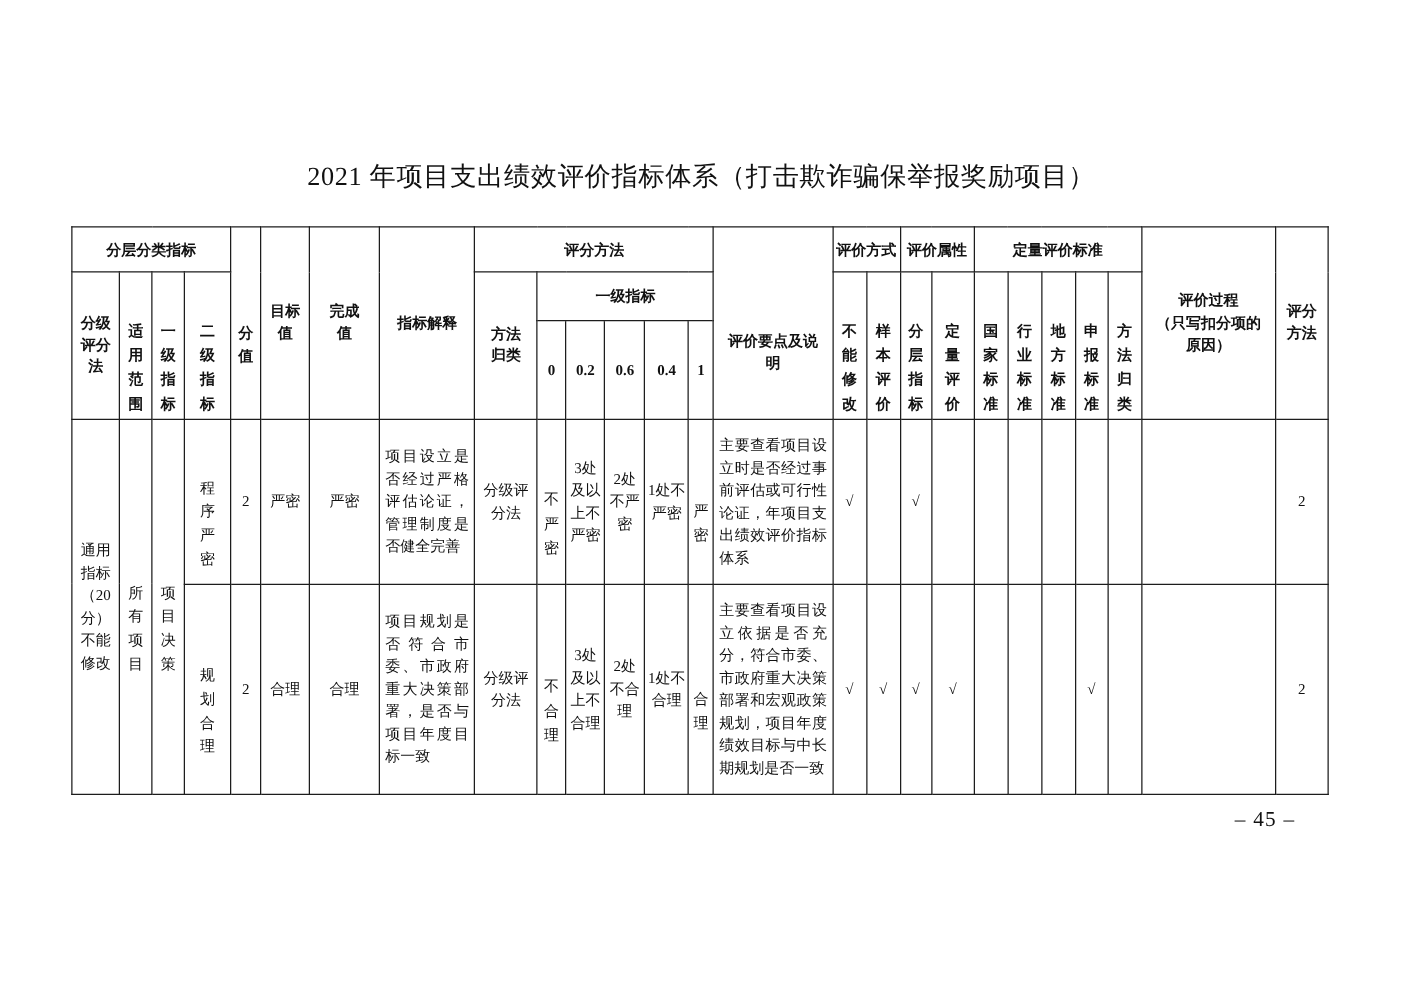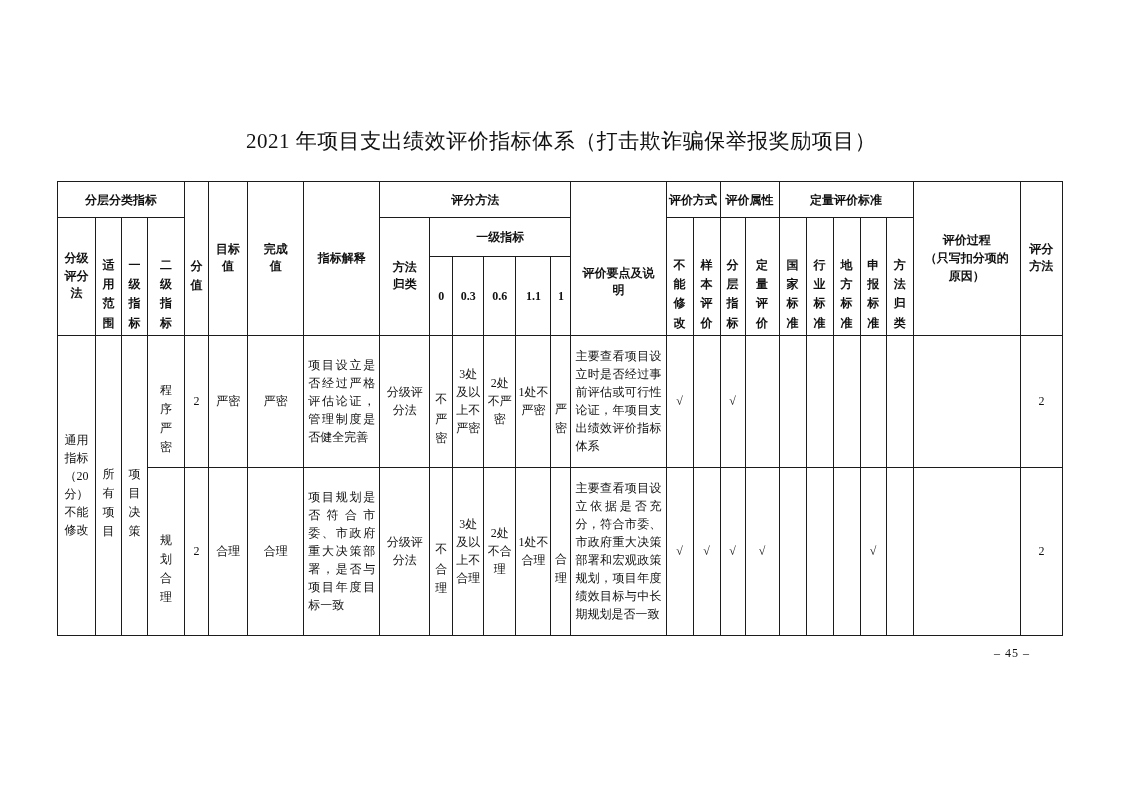--- a/index.html
+++ b/index.html
@@ -25,21 +25,21 @@
   .perf th{font-weight:700;}
   .perf td{font-weight:400;}
   td.just,th.just{text-align:justify;padding:2px 4px;}
   .vs{display:inline-block;width:1.15em;word-break:break-all;line-height:1.6;text-align:center;margin-top:36px;}
   .w2{display:inline-block;width:2.4em;line-height:1.45;}
   .w6{display:inline-block;width:6.2em;line-height:1.45;margin-top:48px;}
   .bold{font-weight:700;}
   .check{font-size:13px;}
   .page-num{
     position:absolute;left:952px;top:646px;width:120px;
-    font-size:12px;text-align:center;letter-spacing:1px;
+    font-size:17px;text-align:center;letter-spacing:1px;
   }
 </style>
 </head>
 <body>
 
 <div class="doc-title">2021 年项目支出绩效评价指标体系（打击欺诈骗保举报奖励项目）</div>
 
 <table class="perf">
   <colgroup>
     <col style="width:38px">
@@ -98,23 +98,23 @@
     <th rowspan="2"><span class="vs">分层指标</span></th>
     <th rowspan="2"><span class="vs">定量评价</span></th>
     <th rowspan="2"><span class="vs">国家标准</span></th>
     <th rowspan="2"><span class="vs">行业标准</span></th>
     <th rowspan="2"><span class="vs">地方标准</span></th>
     <th rowspan="2"><span class="vs">申报标准</span></th>
     <th rowspan="2"><span class="vs">方法归类</span></th>
   </tr>
   <tr style="height:51px">
     <th>0</th>
-    <th>0.3</th>
+    <th>0.2</th>
     <th>0.6</th>
-    <th>1.1</th>
+    <th>0.4</th>
     <th>1</th>
   </tr>
 
   <tr style="height:132px">
     <td rowspan="2" class="bold">通用指标（20分）不能修改</td>
     <td rowspan="2" class="bold"><span class="vs">所有项目</span></td>
     <td rowspan="2" class="bold"><span class="vs">项目决策</span></td>
     <td><span class="vs">程序严密</span></td>
     <td>2</td>
     <td>严密</td>

